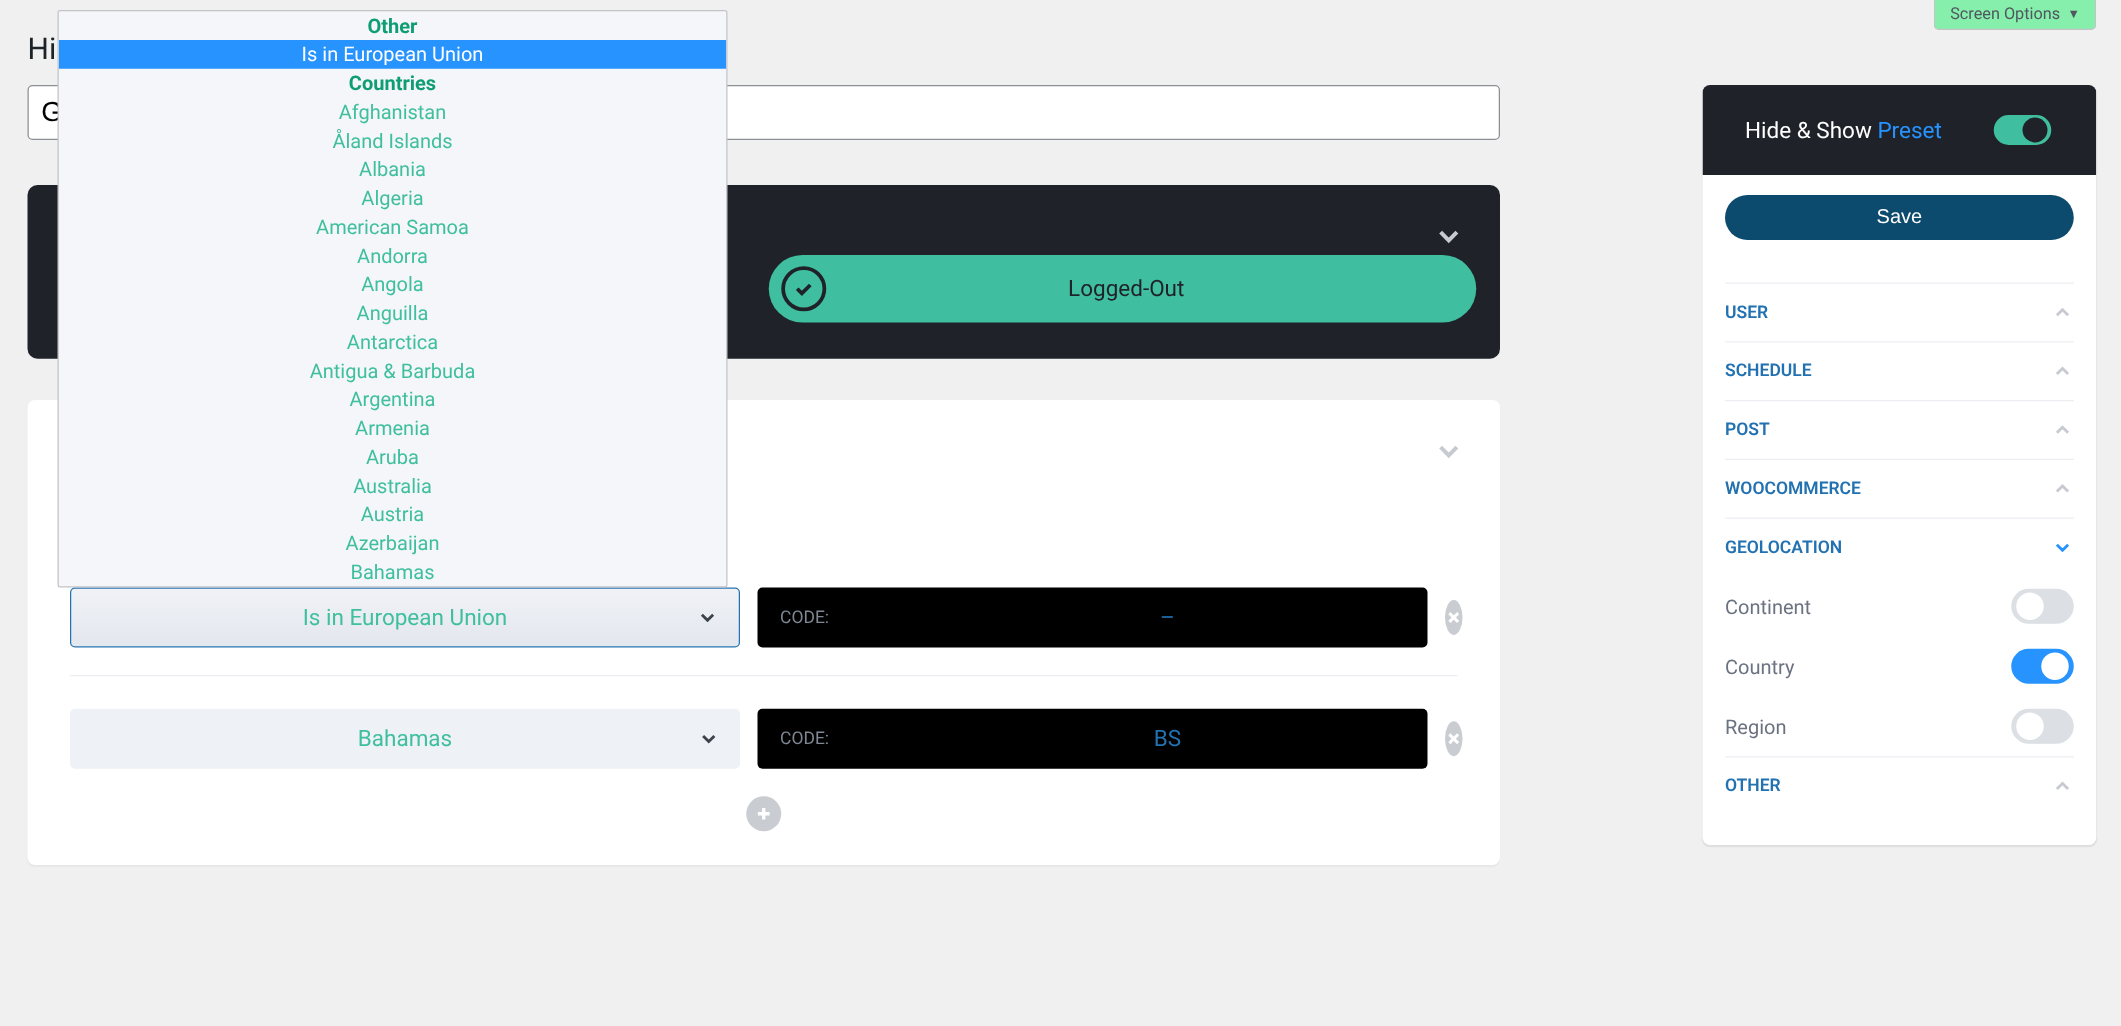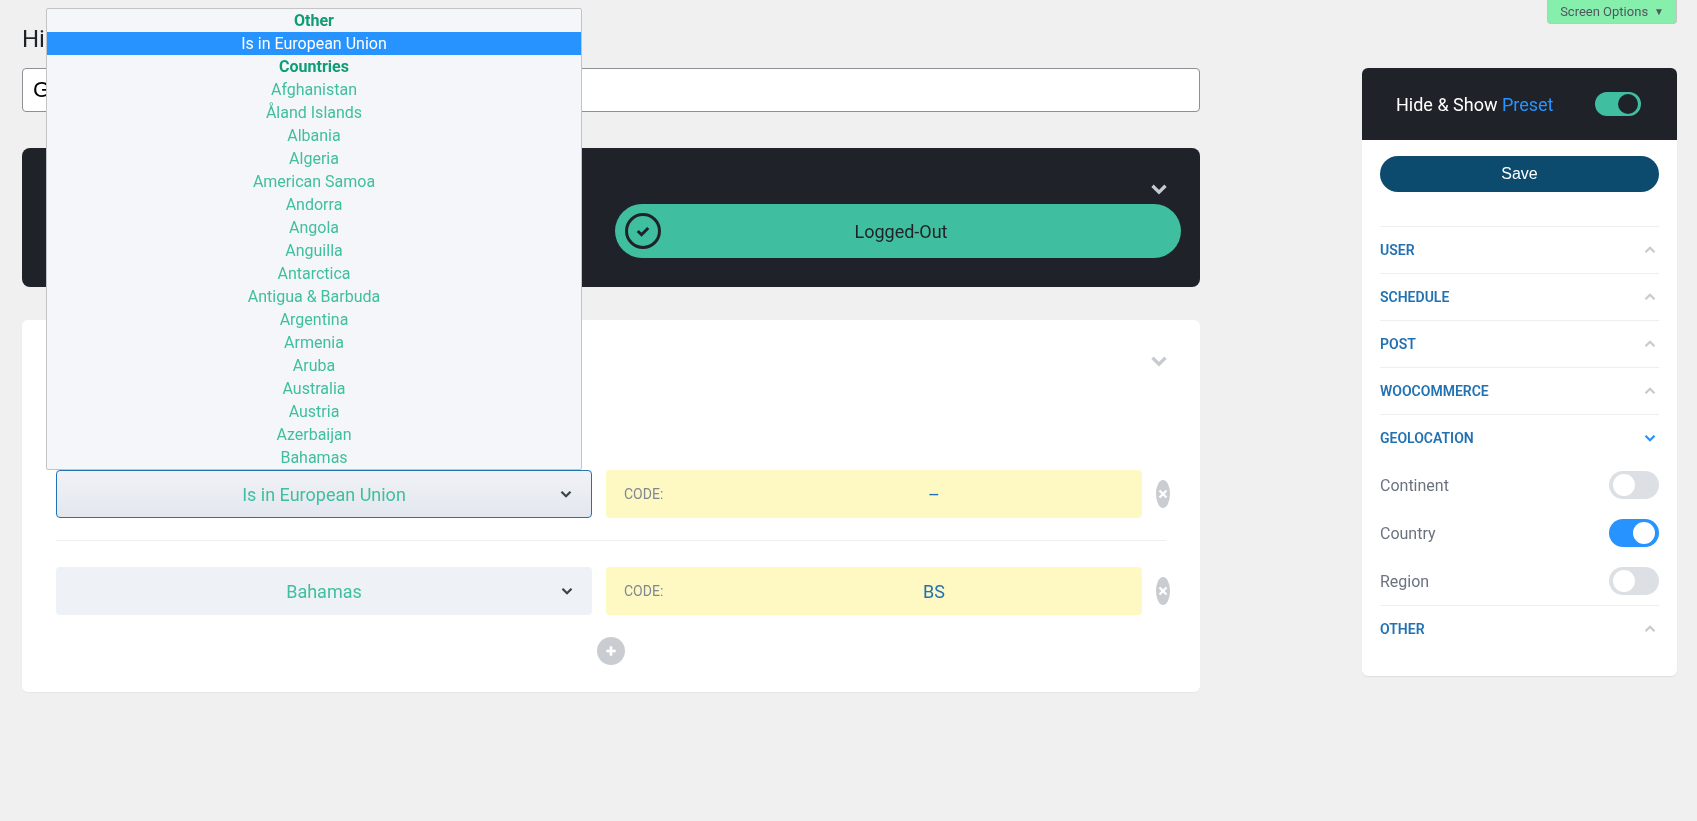--- a/index.html
+++ b/index.html
@@ -20,21 +20,21 @@
 .pill.right { left: 615px; width: 566px; }
 .pill.right .label { color: #1f2329; }
 
 .content-panel { position: absolute; top: 320px; left: 22px; width: 1178px; height: 372px; background: #fff; border-radius: 6px; box-shadow: 0 1px 1px rgba(0,0,0,.04); padding: 30px 34px; }
 .content-panel .collapse-chev { position: absolute; top: 28px; right: 28px; color: #c7cbd1; }
 
 .row { display: flex; align-items: center; gap: 14px; margin-bottom: 22px; }
 .select-box { flex: 0 0 536px; height: 48px; background: #eef1f6; border-radius: 4px; display: flex; align-items: center; justify-content: center; position: relative; color: #3fbf9f; font-size: 18px; }
 .select-box.active { background: linear-gradient(#f0f2f6,#e3e7ee); border: 1px solid #2271b1; border-radius: 4px; }
 .select-box .caret { position: absolute; right: 16px; color: #3c434a; }
-.code-box { flex: 0 0 536px; height: 48px; background: #fef9c3; border-radius: 4px; display: flex; align-items: center; font-size: 14px; color: #7f8794; }
+.code-box { flex: 0 0 536px; height: 48px; background: #000000; border-radius: 4px; display: flex; align-items: center; font-size: 14px; color: #7f8794; }
 .code-box .label { padding-left: 18px; width: 120px; text-align: left; }
 .code-box .val { flex: 1; text-align: center; color: #2271b1; font-size: 18px; }
 .remove-btn { width: 28px; height: 28px; border-radius: 50%; background: #c9ccd1; color: #fff; display: flex; align-items: center; justify-content: center; font-size: 16px; cursor: pointer; }
 .add-btn { width: 28px; height: 28px; border-radius: 50%; background: #c9ccd1; color: #fff; display: flex; align-items: center; justify-content: center; font-size: 20px; cursor: pointer; margin: 12px auto 0; }
 .divider { height: 1px; background: #eceef2; margin: 14px 0 26px; }
 
 
 .sidebar { position: absolute; top: 68px; right: 20px; width: 315px; background: #fff; border-radius: 6px; box-shadow: 0 1px 1px rgba(0,0,0,.08); overflow: hidden; }
 .sidebar-head { background: #1f2329; color: #fff; padding: 22px 34px; display: flex; align-items: center; justify-content: space-between; }
 .sidebar-head .title { font-size: 18px; }

